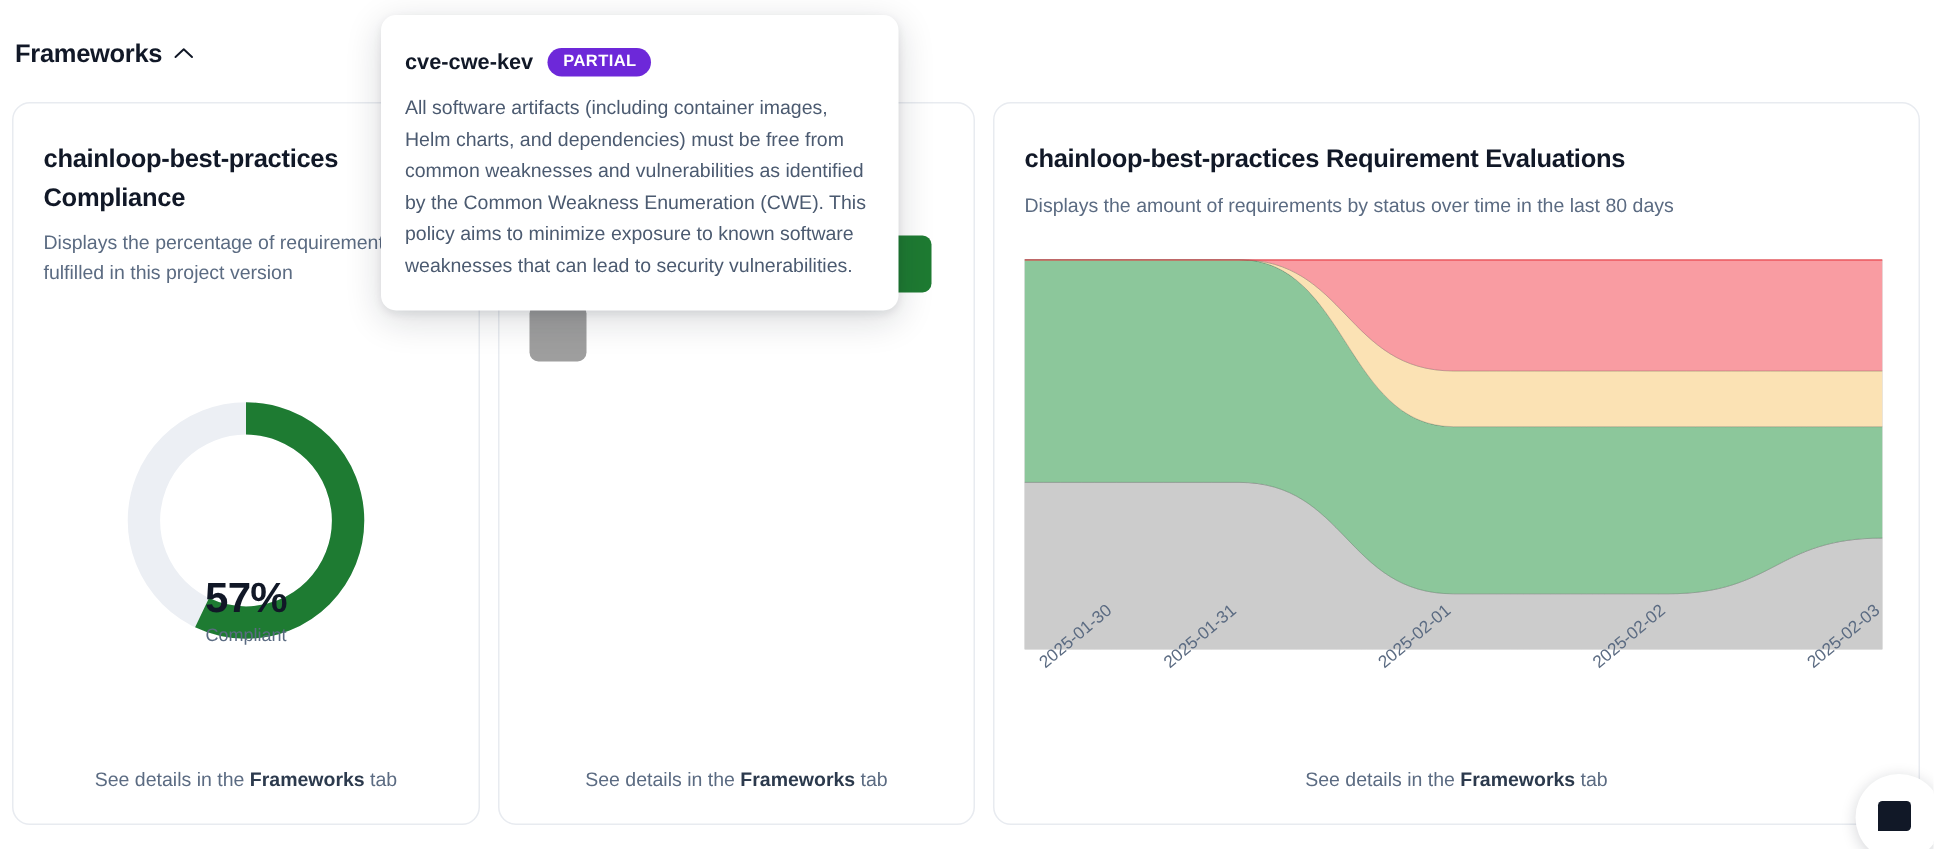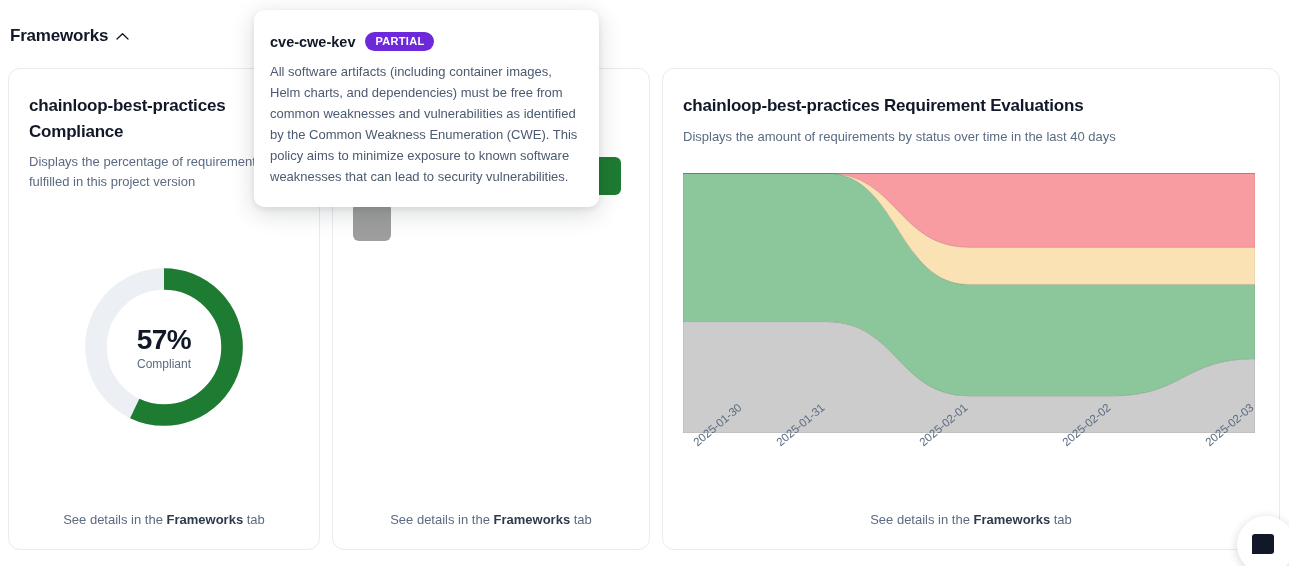--- a/index.html
+++ b/index.html
@@ -65,21 +65,21 @@
   
   .donut-wrap {
     flex: 1;
     display: flex; align-items: center; justify-content: center;
     margin-top: -10px;
   }
   .donut { position: relative; width: 166px; height: 166px; }
   .donut-center {
     position: absolute; inset: 0;
     display: flex; flex-direction: column;
-    align-items: center; justify-content: center;
+    align-items: center; justify-content: flex-end;
     gap: 1px;
   }
   .donut-pct { font-size: 28px; font-weight: 700; color: #111827; letter-spacing:-0.5px;}
   .donut-label { font-size: 12px; color: #5b6b82; }
 
   
   .sq-wrap {
     padding: 0 20px;
     margin-top: 36px;
     display: flex; flex-wrap: wrap;
@@ -212,21 +212,21 @@
         </div>
 
       <div class="card-foot">
         <span>See details in the </span><b>Frameworks</b><span> tab</span>
       </div>
     </div>
 
     <div class="card right">
       <div class="card-head">
         <h3 class="card-title">chainloop-best-practices Requirement Evaluations</h3>
-        <p class="card-sub">Displays the amount of requirements by status over time in the last 40 days</p>
+        <p class="card-sub">Displays the amount of requirements by status over time in the last 80 days</p>
       </div>
 
       <div class="chart-area">
         <svg class="chart-svg" id="area-svg" viewBox="0 0 570 260" preserveAspectRatio="none">
             <path d="M0.00,148.57 C71.25,148.57 71.25,148.57 142.50,148.57 C213.75,148.57 213.75,222.86 285.00,222.86 C356.25,222.86 356.25,222.86 427.50,222.86 C498.75,222.86 498.75,185.71 570.00,185.71 L570.00,260.00 C498.75,260.00 498.75,260.00 427.50,260.00 C356.25,260.00 356.25,260.00 285.00,260.00 C213.75,260.00 213.75,260.00 142.50,260.00 C71.25,260.00 71.25,260.00 0.00,260.00 Z" fill="#cccccc" stroke="rgba(0,0,0,0.18)" stroke-width="0.6" vector-effect="non-scaling-stroke"></path>
             <path d="M0.00,0.00 C71.25,0.00 71.25,0.00 142.50,0.00 C213.75,0.00 213.75,111.43 285.00,111.43 C356.25,111.43 356.25,111.43 427.50,111.43 C498.75,111.43 498.75,111.43 570.00,111.43 L570.00,185.71 C498.75,185.71 498.75,222.86 427.50,222.86 C356.25,222.86 356.25,222.86 285.00,222.86 C213.75,222.86 213.75,148.57 142.50,148.57 C71.25,148.57 71.25,148.57 0.00,148.57 Z" fill="#8cc79b" stroke="rgba(0,0,0,0.18)" stroke-width="0.6" vector-effect="non-scaling-stroke"></path>
             <path d="M0.00,0.00 C71.25,0.00 71.25,0.00 142.50,0.00 C213.75,0.00 213.75,74.29 285.00,74.29 C356.25,74.29 356.25,74.29 427.50,74.29 C498.75,74.29 498.75,74.29 570.00,74.29 L570.00,111.43 C498.75,111.43 498.75,111.43 427.50,111.43 C356.25,111.43 356.25,111.43 285.00,111.43 C213.75,111.43 213.75,0.00 142.50,0.00 C71.25,0.00 71.25,0.00 0.00,0.00 Z" fill="#fbe2b4" stroke="rgba(0,0,0,0.18)" stroke-width="0.6" vector-effect="non-scaling-stroke"></path>
             <path d="M0.00,0.00 C71.25,0.00 71.25,0.00 142.50,0.00 C213.75,0.00 213.75,0.00 285.00,0.00 C356.25,0.00 356.25,0.00 427.50,0.00 C498.75,0.00 498.75,0.00 570.00,0.00 L570.00,74.29 C498.75,74.29 498.75,74.29 427.50,74.29 C356.25,74.29 356.25,74.29 285.00,74.29 C213.75,74.29 213.75,0.00 142.50,0.00 C71.25,0.00 71.25,0.00 0.00,0.00 Z" fill="#f99ca2" stroke="rgba(0,0,0,0.18)" stroke-width="0.6" vector-effect="non-scaling-stroke"></path>
             <path d="M0.00,0.00 C71.25,0.00 71.25,0.00 142.50,0.00 C213.75,0.00 213.75,0.00 285.00,0.00 C356.25,0.00 356.25,0.00 427.50,0.00 C498.75,0.00 498.75,0.00 570.00,0.00" fill="none" stroke="#e8333a" stroke-width="1.2" vector-effect="non-scaling-stroke"></path>
           </svg>

